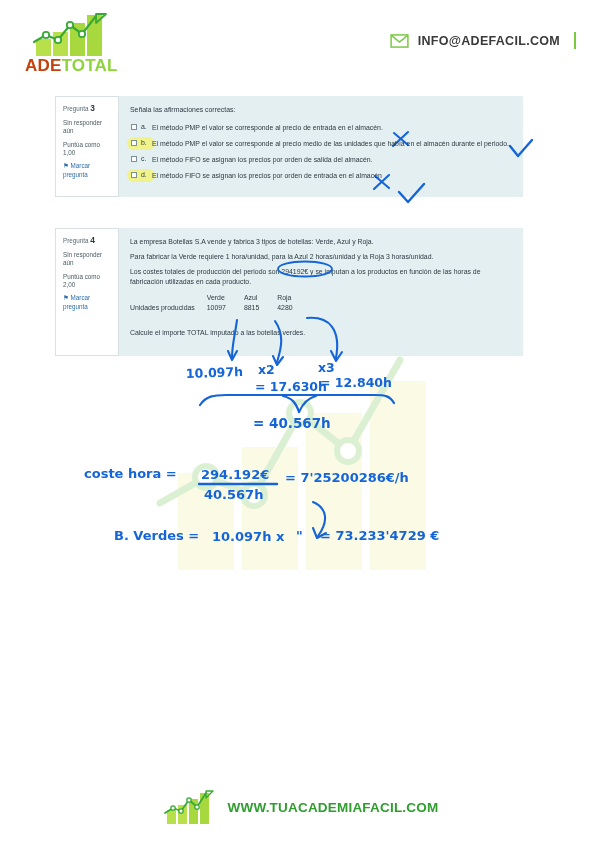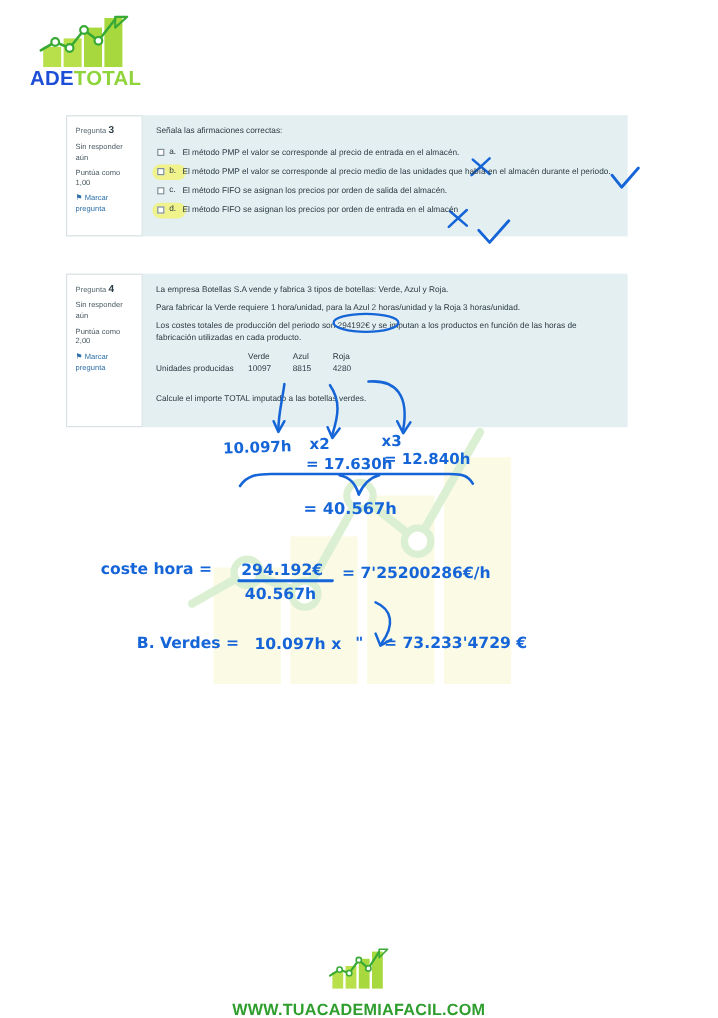--- a/index.html
+++ b/index.html
@@ -27,21 +27,21 @@
   .logo-mark { position:absolute; left:0; top:0; width:96px; height:44px; }
   .logo-word {
     position: absolute;
     left: 1px; top: 44px;
     font-size: 17px;
     font-weight: bold;
     letter-spacing: 0.2px;
     font-family: "Liberation Sans", sans-serif;
     white-space: nowrap;
   }
-  .logo-word .ade { color: #1d4ed8; }
+  .logo-word .ade { color: #c2410c; }
   .logo-word .facil { color: #8ed43a; }
 
   .contact {
     position: absolute;
     right: 22px; top: 32px;
     display: flex;
     align-items: center;
     gap: 9px;
   }
   .mail-ico { width:19px; height:14px; display:block; }
@@ -178,23 +178,22 @@
     pointer-events: none;
   }
 
   
   .footer {
     position: absolute;
     left: 0; top: 790px;
     width: 598px;
     display: flex;
     align-items: center;
-    justify-content: flex-start;
+    justify-content: center;
     gap: 10px;
-    flex-direction: column;
   }
   .footer-mark { width: 58px; height: 34px; }
   .footer-text {
     font-size: 13.5px;
     font-weight: bold;
     color: #2f9e2f;
     letter-spacing: 0.2px;
     font-family: "Liberation Sans", sans-serif;
   }
 </style>
@@ -213,20 +212,28 @@
       <circle cx="34" cy="28" r="3.2" fill="#ffffff" stroke="#39a935" stroke-width="1.8"></circle>
       <circle cx="46" cy="13" r="3.2" fill="#ffffff" stroke="#39a935" stroke-width="1.8"></circle>
       <circle cx="58" cy="22" r="3.2" fill="#ffffff" stroke="#39a935" stroke-width="1.8"></circle>
       <polygon points="72,2 82,2 72,11" fill="none" stroke="#39a935" stroke-width="1.8" stroke-linejoin="round"></polygon>
     </svg>
     <div class="logo-word">
       <span class="ade">ADE</span><span class="facil">TOTAL</span>
     </div>
   </div>
 
+  <div class="contact">
+    <svg class="mail-ico" viewBox="0 0 20 15">
+      <rect x="1" y="1" width="18" height="13" fill="none" stroke="#7ac943" stroke-width="1.6"></rect>
+      <polyline points="1.6,1.8 10,8.6 18.4,1.8" fill="none" stroke="#7ac943" stroke-width="1.6"></polyline>
+    </svg>
+    <span class="contact-text">INFO@ADEFACIL.COM</span>
+    <span class="contact-bar"></span>
+  </div>
 </div>
 
 <svg class="watermark" viewBox="0 0 330 215">
   <rect x="28" y="118" width="56" height="97" fill="#f5f0a8"></rect>
   <rect x="92" y="92" width="56" height="123" fill="#f5f0a8"></rect>
   <rect x="156" y="58" width="56" height="157" fill="#f5f0a8"></rect>
   <rect x="220" y="26" width="56" height="189" fill="#f5f0a8"></rect>
   <polyline points="10,148 56,122 104,140 150,58 198,96 250,5" fill="none" stroke="#8cd070" stroke-width="7" stroke-linejoin="round" stroke-linecap="round"></polyline>
   <circle cx="56" cy="122" r="11" fill="#ffffff" stroke="#8cd070" stroke-width="6"></circle>
   <circle cx="104" cy="140" r="11" fill="#ffffff" stroke="#8cd070" stroke-width="6"></circle>

